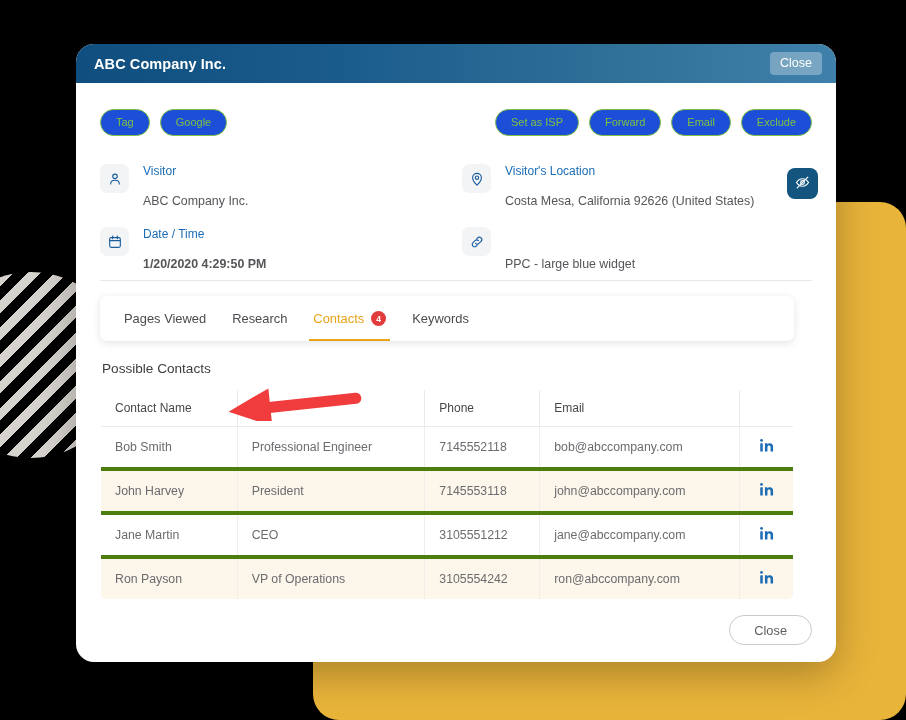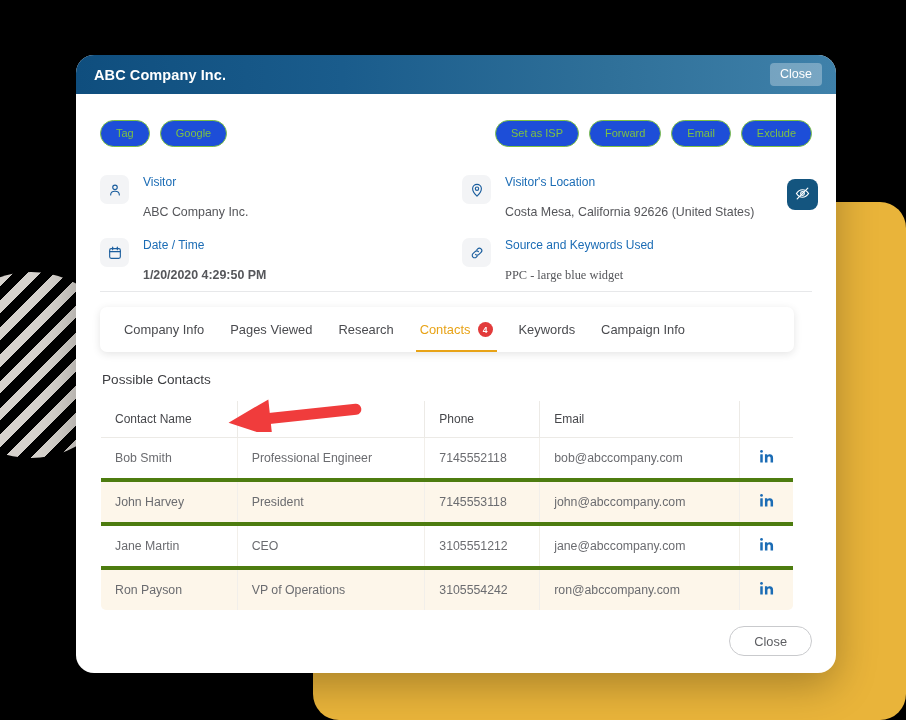--- a/index.html
+++ b/index.html
@@ -51,21 +51,20 @@
     position: absolute;
     left: 76px;
     top: 44px;
     width: 760px;
     height: 618px;
     background: #ffffff;
     border-radius: 18px;
     z-index: 5;
     box-shadow: 0 12px 40px rgba(0,0,0,0.28);
     overflow: hidden;
-    margin-top: 11px;
   }
 
   .modal-header {
     position: relative;
     height: 39px;
     background: linear-gradient(to right, #0f4e7e 0%, #1a5c8c 35%, #2f7099 70%, #3f81aa 100%);
     display: flex;
     align-items: center;
     padding: 0 14px 0 18px;
   }
@@ -398,50 +397,41 @@
           </div>
           <div class="info-value" style="margin:-13px 0 14px 43px;padding:0;">Costa Mesa, California 92626 (United States)</div>
 
           <div class="info-item">
             <span class="info-icon">
               <svg width="16" height="16" viewBox="0 0 24 24" fill="none" stroke="#1b5e9e" stroke-width="1.7" stroke-linecap="round">
                 <path d="M9.8 14.2a3.6 3.6 0 0 0 5.1 0l3.2-3.2a3.6 3.6 0 0 0-5.1-5.1l-1.3 1.3"></path>
                 <path d="M14.2 9.8a3.6 3.6 0 0 0-5.1 0l-3.2 3.2a3.6 3.6 0 0 0 5.1 5.1l1.3-1.3"></path>
               </svg>
             </span>
-            <div class="info-texts">
-              <div class="info-label">Source and Keywords Used</div>
-            </div>
           </div>
-          <div class="info-value" style="margin:-13px 0 0 43px;padding:0;font-family:Liberation Serif, serif;">PPC - large blue widget</div>
+          <div class="info-value" style="margin:-13px 0 0 43px;padding:0;">PPC - large blue widget</div>
         </div>
 
       </div>
 
       <div class="divider"></div>
 
       <div class="tabs-card">
-        <button class="tab">
-          <span>Company Info</span>
-        </button>
         <button class="tab">
           <span>Pages Viewed</span>
         </button>
         <button class="tab">
           <span>Research</span>
         </button>
         <button class="tab active">
           <span>Contacts</span>
           <span class="tab-badge">4</span>
         </button>
         <button class="tab">
           <span>Keywords</span>
-        </button>
-        <button class="tab">
-          <span>Campaign Info</span>
         </button>
       </div>
 
       <div class="section-title">Possible Contacts</div>
 
       <table class="contacts-table">
         <thead>
           <tr>
             <th class="col-name">Contact Name</th>
             <th class="col-title">Title</th>

